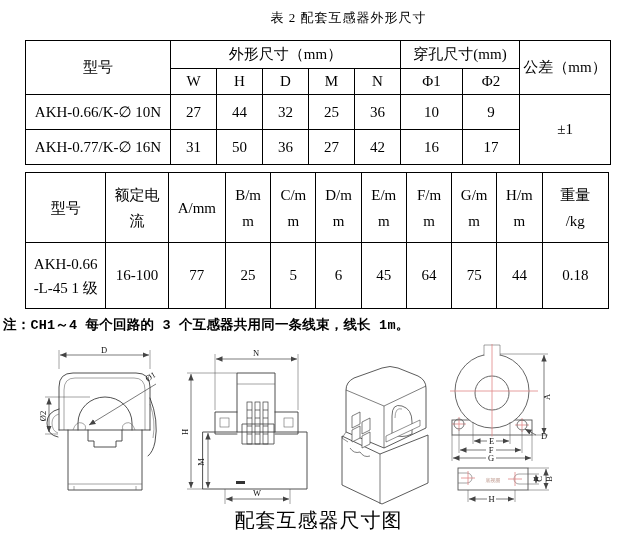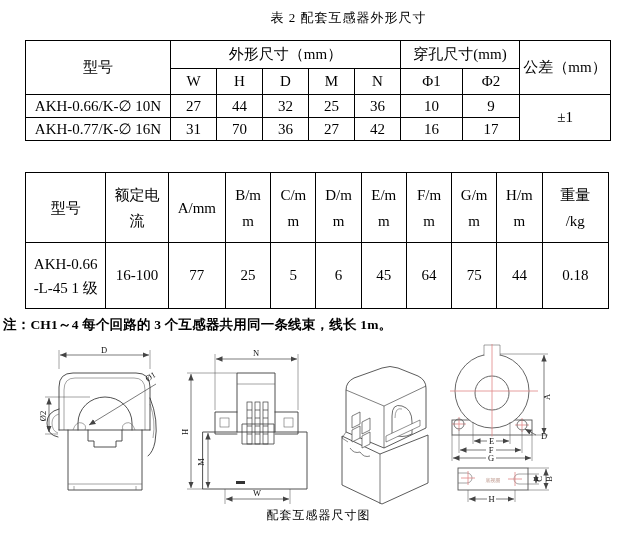--- a/index.html
+++ b/index.html
@@ -5,28 +5,28 @@
   html,body{margin:0;padding:0;background:#fff;}
   #page{position:relative;width:637px;height:536px;background:#ffffff;overflow:hidden;
         font-family:"Liberation Serif",serif;color:#000;}
   .abs{position:absolute;}
   #doc-title{top:9px;left:0;width:637px;text-align:center;padding-left:60px;box-sizing:border-box;
              font-size:13px;letter-spacing:1px;}
   table{border-collapse:collapse;table-layout:fixed;border-radius:25px;}
   td,th{border:1px solid #000;text-align:center;vertical-align:middle;
         font-size:15px;font-weight:normal;padding:0 1px;overflow:hidden;}
   #t1{left:25px;top:40px;width:585px;}
-  #t1 .hr1{height:28px;} #t1 .hr2{height:26px;} #t1 .dr{height:23px;}
+  #t1 .hr1{height:28px;} #t1 .hr2{height:26px;} #t1 .dr{height:35px;}
   #t2{left:25px;top:172px;width:584px;}
   #t2 .hr{height:70px;} #t2 .dr{height:66px;}
   .pre{white-space:pre-line;line-height:26px;}
   .pre2{white-space:pre-line;line-height:24px;margin-top:21px;}
-  #note{top:316px;left:3px;width:630px;font-family:Liberation Serif, serif;
+  #note{top:316px;left:3px;width:630px;font-family:Liberation Mono, monospace;
         font-weight:700;font-size:13.5px;letter-spacing:0.2px;}
-  #caption{top:507px;left:0;width:637px;text-align:center;font-size:12px;letter-spacing:1px;}
+  #caption{top:507px;left:0;width:637px;text-align:center;font-size:20px;letter-spacing:1px;}
   svg{position:absolute;overflow:visible;}
   .ln{stroke:#3c3c3c;stroke-width:0.9;fill:none;stroke-linecap:round;stroke-linejoin:round;}
   .tn{stroke:#5a5a5a;stroke-width:0.55;fill:none;}
   .dl{stroke:#444;stroke-width:0.7;fill:none;}
   .red{stroke:#e08585;stroke-width:0.8;fill:none;}
   .lb{font-family:"Liberation Serif",serif;font-size:8.5px;fill:#111;}
   .wbg{fill:#fff;stroke:none;}
 </style>
 </head>
 <body>
@@ -70,21 +70,21 @@
       <td>32</td>
       <td>25</td>
       <td>36</td>
       <td>10</td>
       <td>9</td>
       <td rowspan="2">±1</td>
     </tr>
     <tr class="dr">
       <td>AKH-0.77/K-∅ 16N</td>
       <td>31</td>
-      <td>70</td>
+      <td>50</td>
       <td>36</td>
       <td>27</td>
       <td>42</td>
       <td>16</td>
       <td>17</td>
     </tr>
   </tbody>
     </table>
 
   <table id="t2" class="abs">

